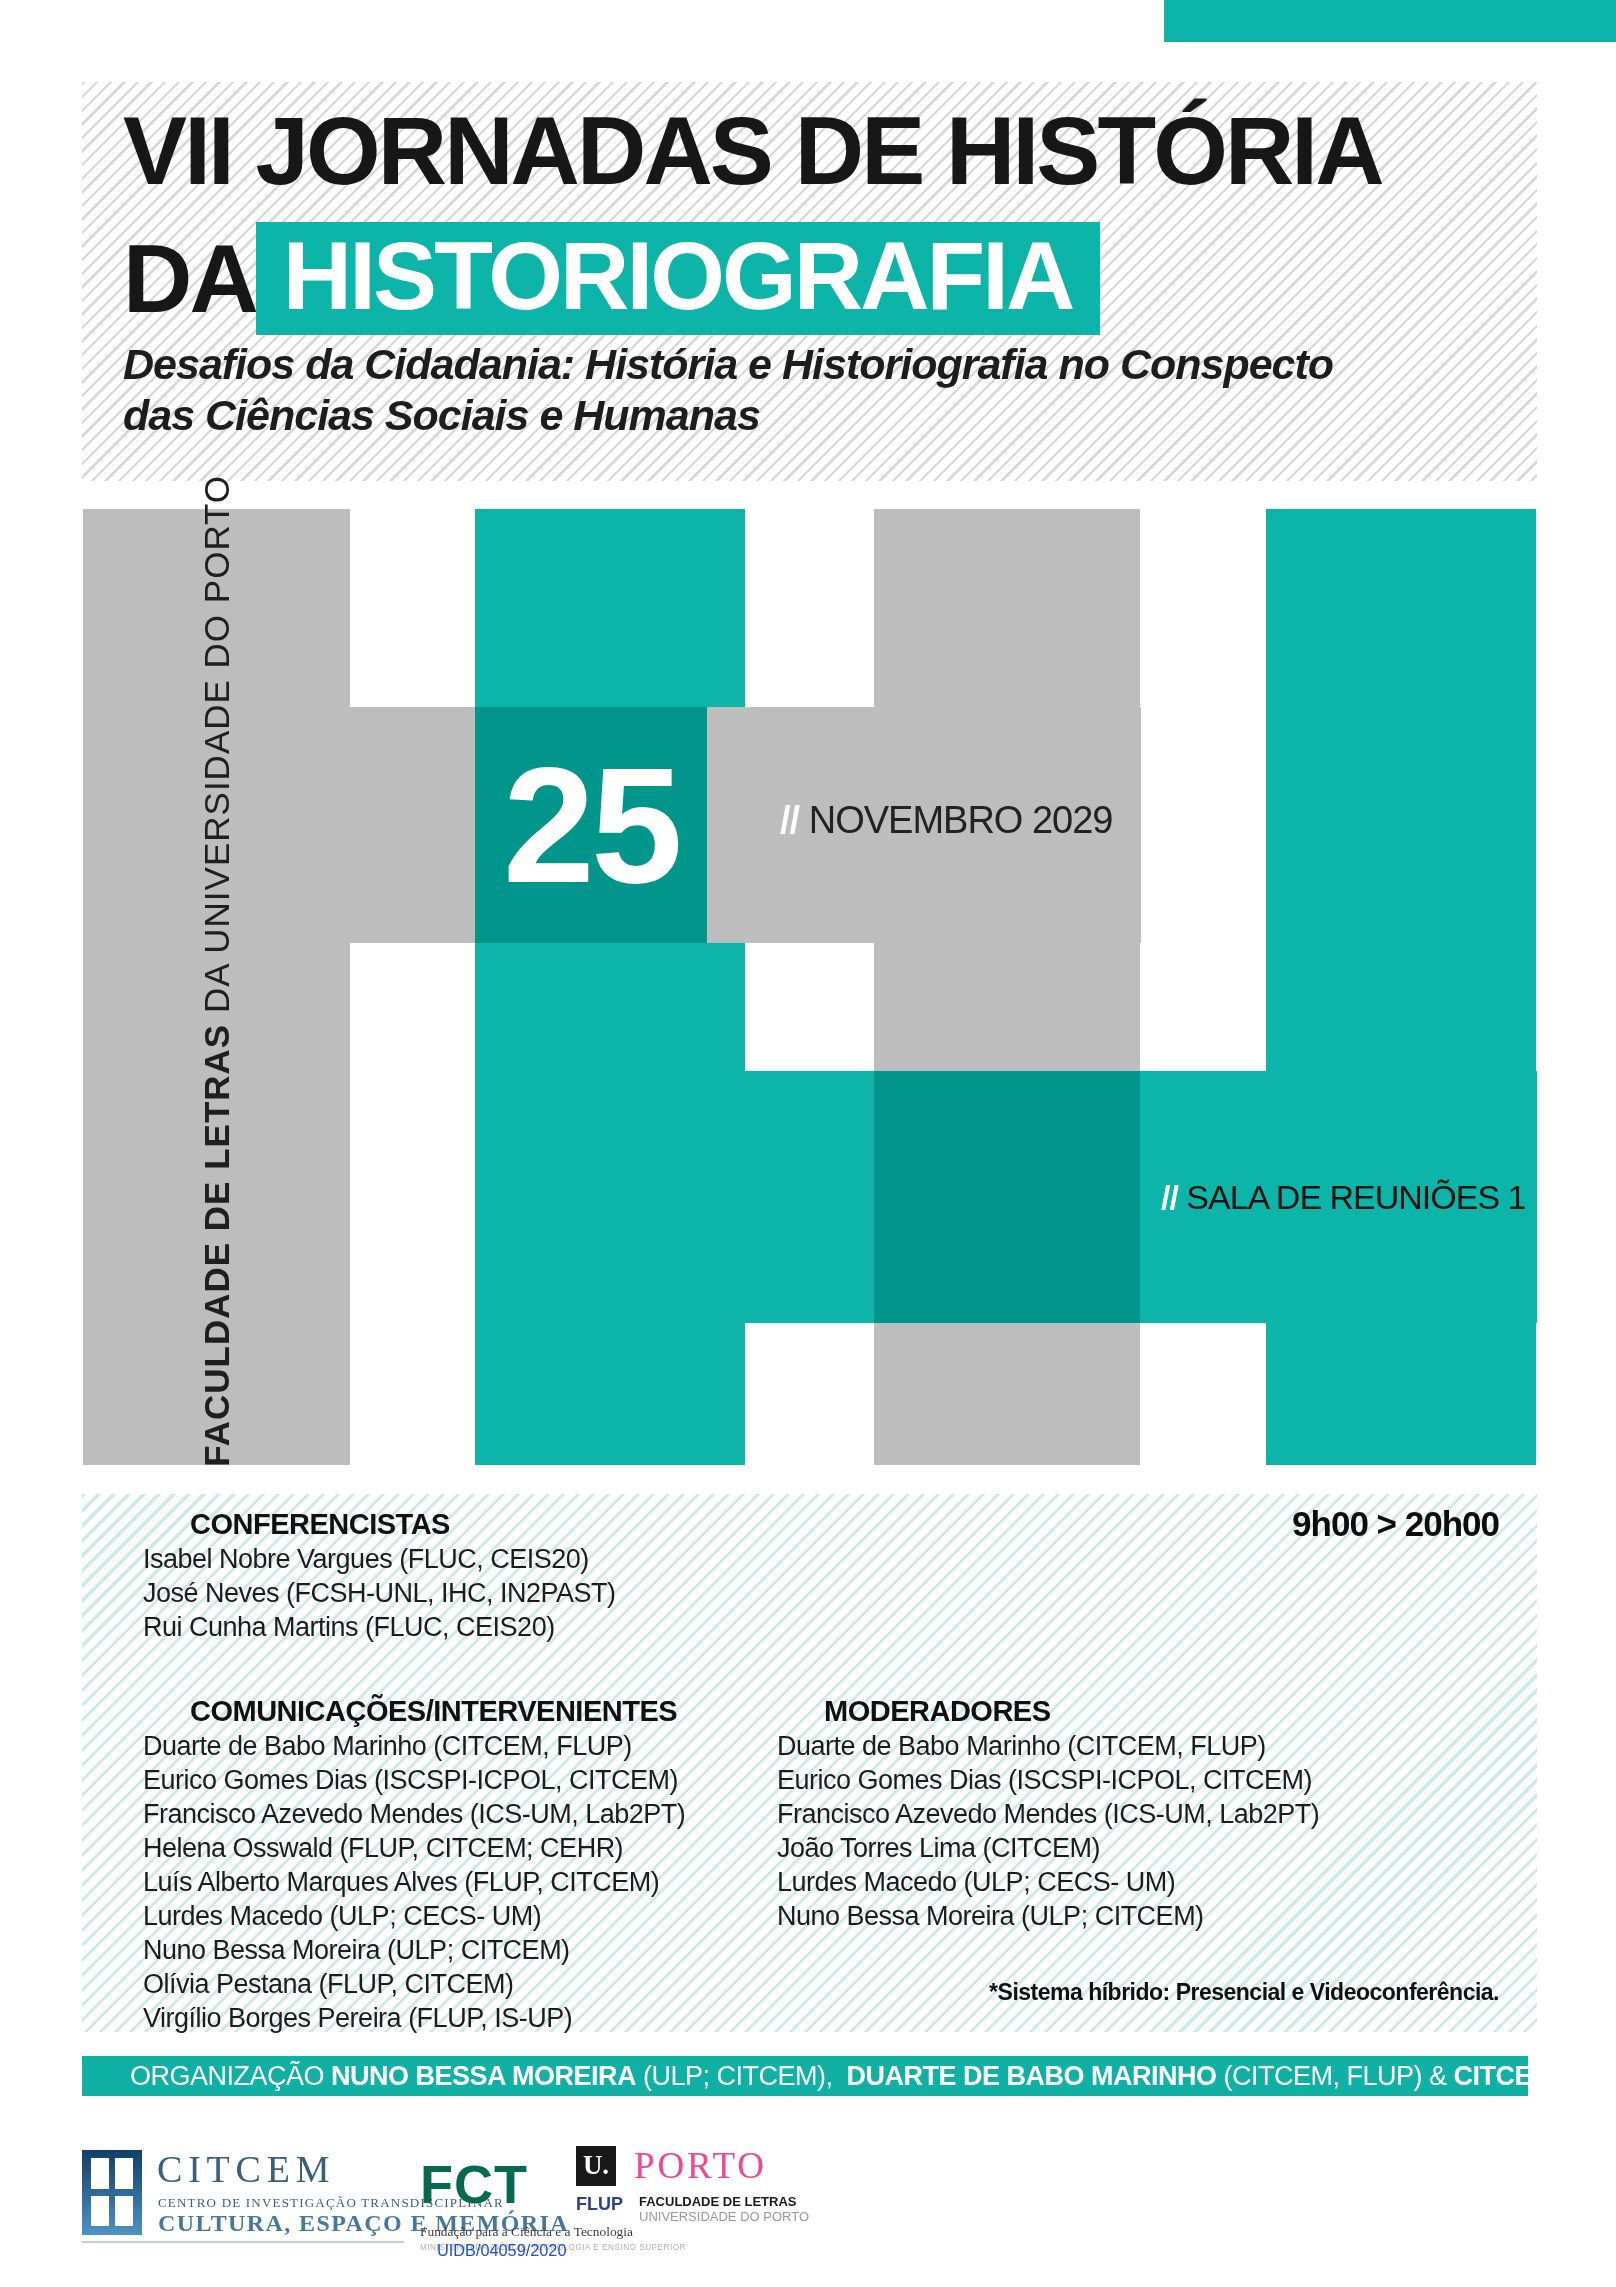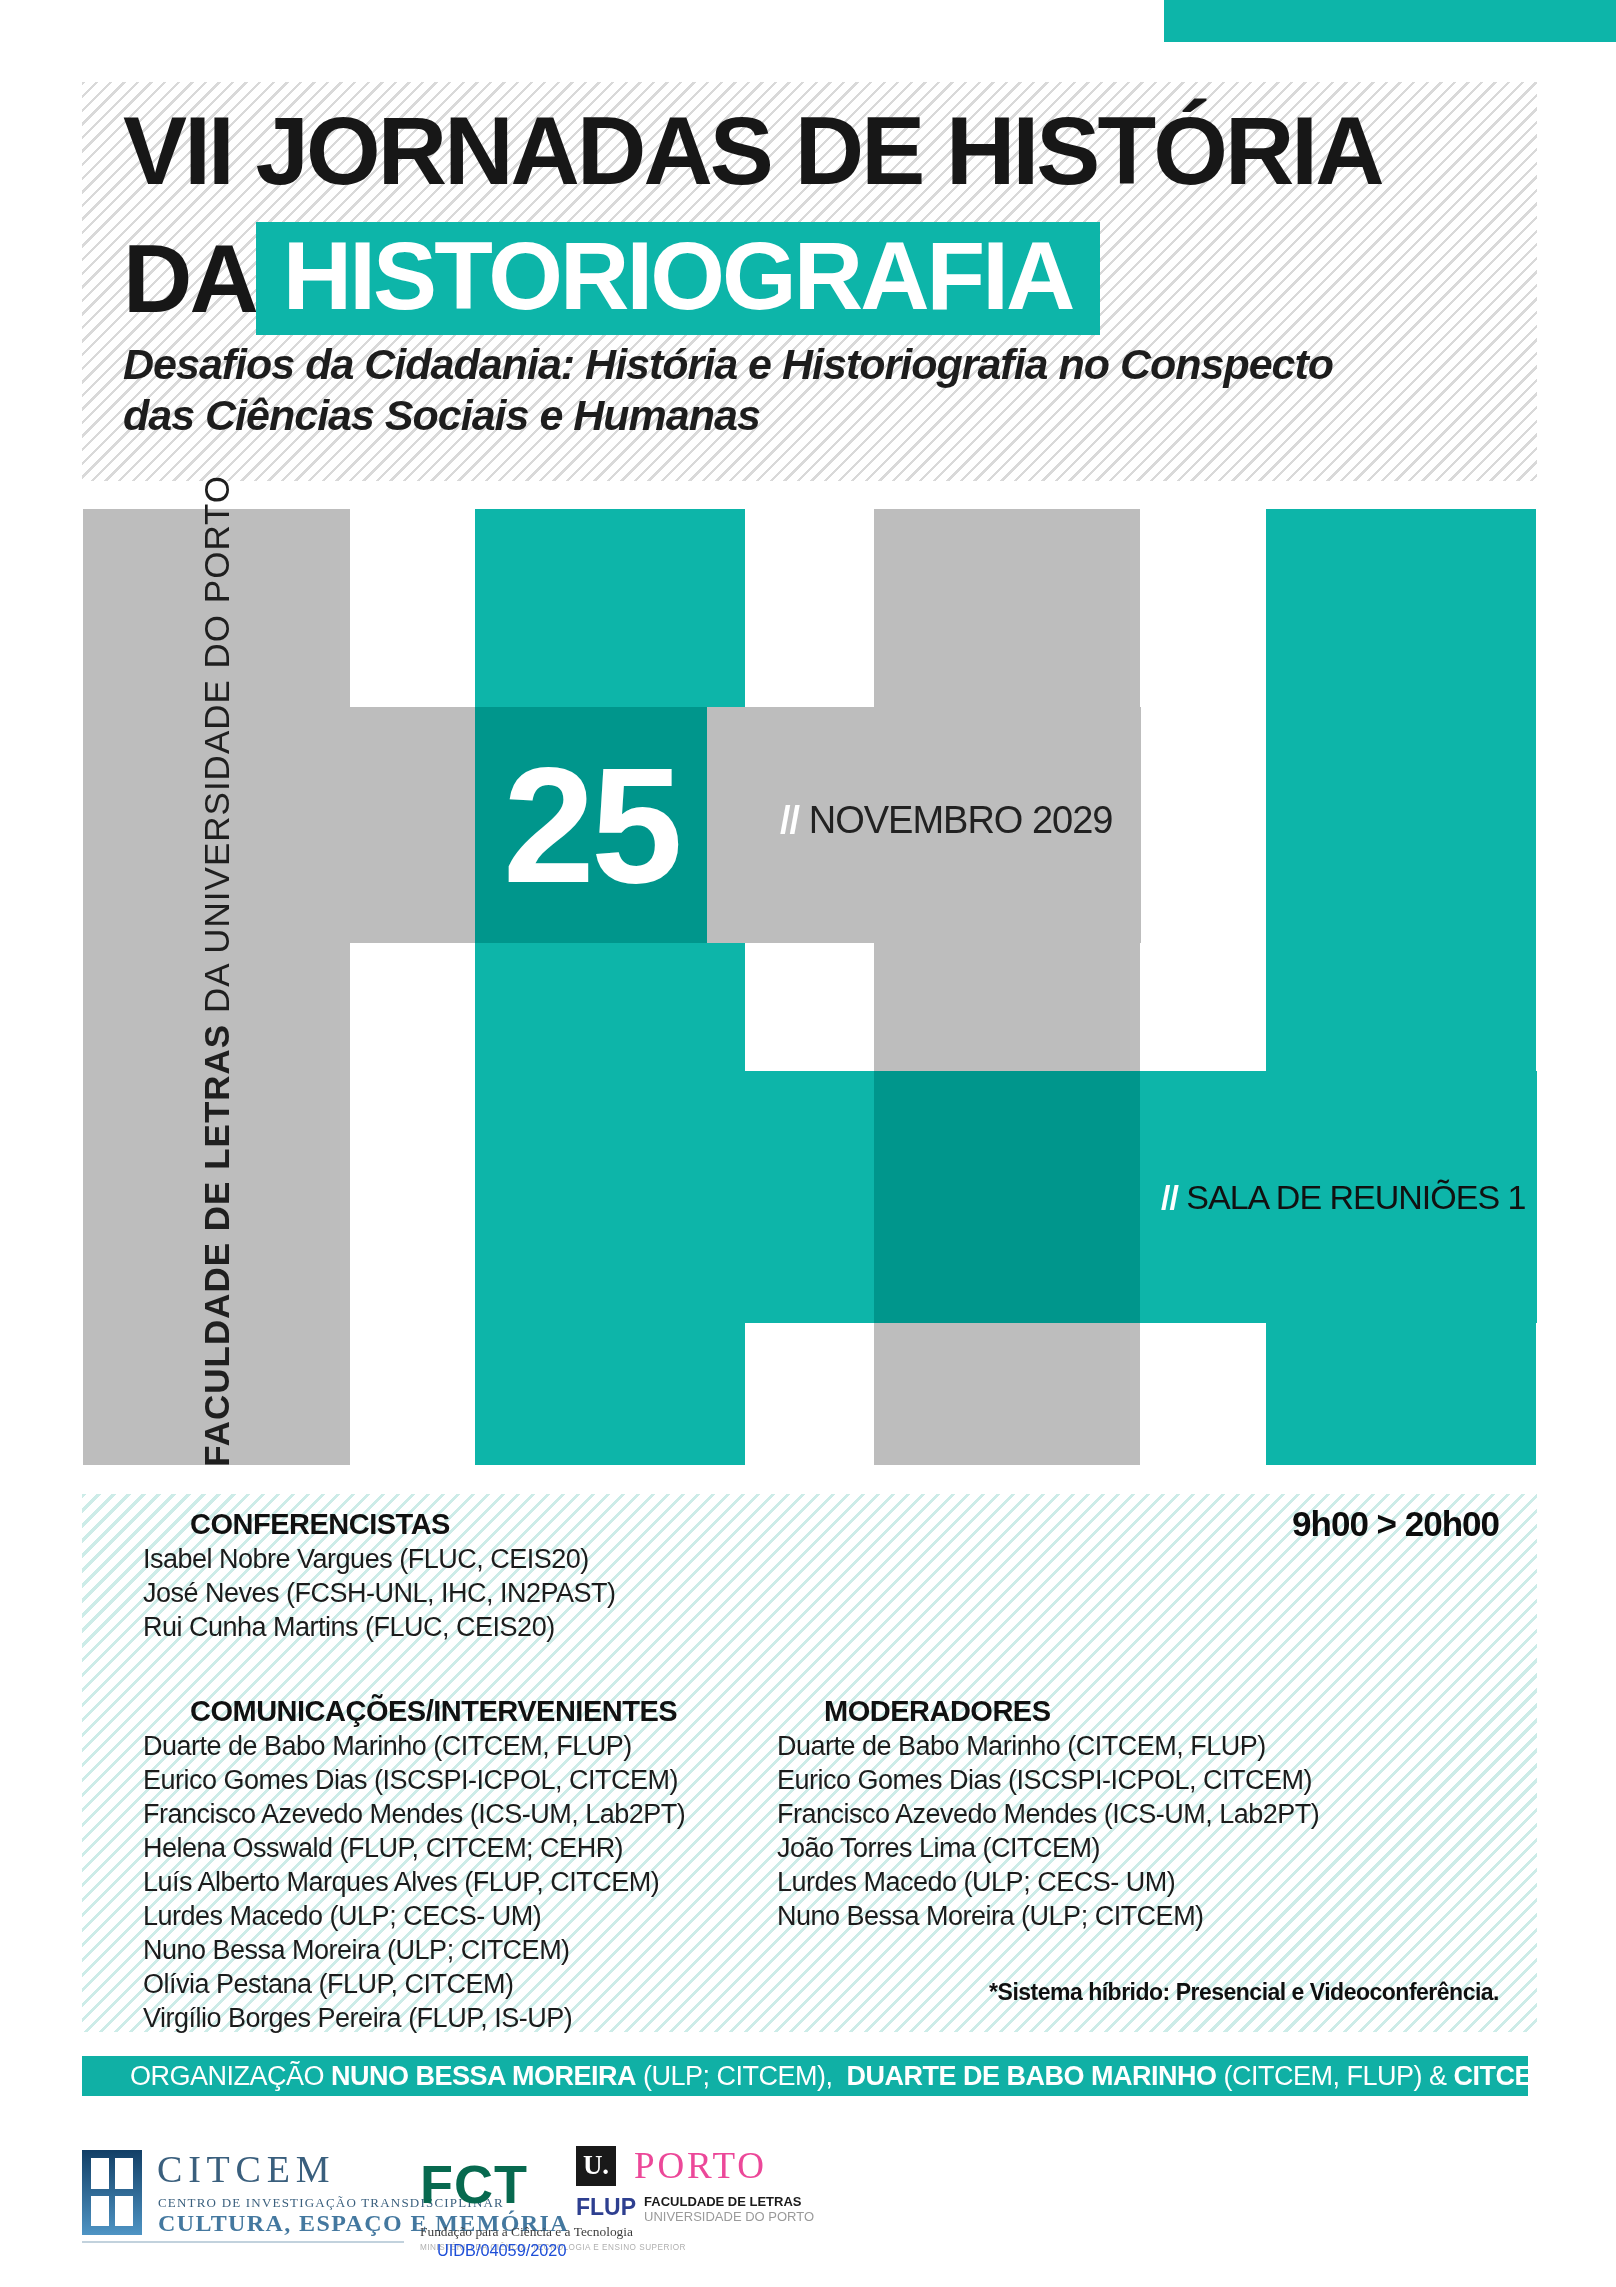--- a/index.html
+++ b/index.html
@@ -77,21 +77,21 @@
   #fct-sub1{font-family:"Liberation Serif",serif;font-size:13.4px;color:#3c3c3c;margin-top:15px;white-space:nowrap;}
   #fct-sub2{font-size:8.2px;color:#b0b0b0;letter-spacing:0.5px;margin-top:2.9px;white-space:nowrap;}
   #fct-ref{left:437px;top:2241px;font-size:16.3px;color:#1d4ed8;}
 
   #uporto-logo{left:576px;top:2144px;}
   #uporto-row1{display:flex;align-items:center;}
   #uporto-square{width:40px;height:40px;background:#191919;color:#ffffff;display:flex;align-items:center;
                  justify-content:center;font-family:"Liberation Serif",serif;font-size:27px;font-weight:bold;}
   #uporto-name{font-family:"Liberation Serif",serif;font-size:37px;color:#ec4899;letter-spacing:2.9px;margin-left:18px;}
   #uporto-row2{display:flex;margin-top:6.7px;}
-  #flup-label{font-size:23px;font-weight:bold;color:#2e3f90;margin-right:8px;}
+  #flup-label{font-size:18px;font-weight:bold;color:#2e3f90;margin-right:16px;}
   #flup-line1{font-size:13px;font-weight:bold;color:#1a1a1a;line-height:15.4px;}
   #flup-line2{font-size:13px;color:#9a9a9a;line-height:15.4px;}
 </style>
 </head>
 <body>
 
 <div id="poster">
 
   <div class="abs" id="top-teal-bar"></div>
 

